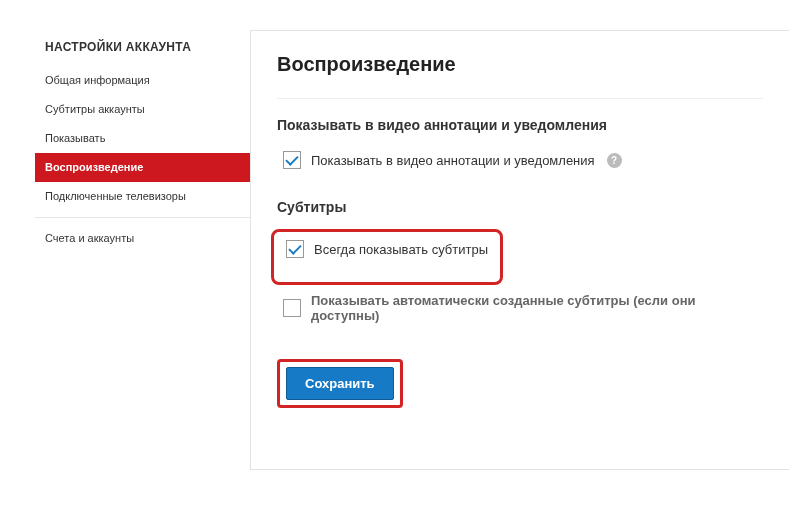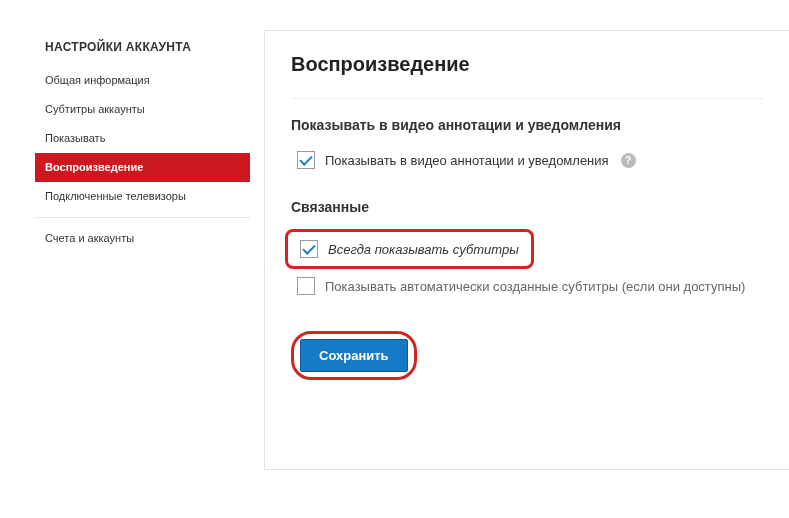--- a/index.html
+++ b/index.html
@@ -9,21 +9,20 @@
     }
     body {
       font-family: Arial, sans-serif;
       background: #fff;
       font-size: 13px;
       color: #222;
     }
     .page {
       display: flex;
       padding: 30px 0 0 35px;
-      gap: 14px;
     }
     .sidebar {
       width: 215px;
       padding-top: 6px;
     }
     .sidebar-header {
       font-size: 12px;
       font-weight: bold;
       color: #333;
       padding: 4px 10px 12px 10px;
@@ -118,21 +117,21 @@
     }
     .highlight {
       border: 3px solid #d22424;
       border-radius: 8px;
       display: inline-flex;
       padding: 4px 6px;
       margin-left: -6px;
     }
     .highlight-btn {
       border: 3px solid #d22424;
-      border-radius: 20px;
+      border-radius: 4px;
       display: inline-block;
       padding: 5px 6px;
       margin-top: 22px;
     }
     .save-button {
       background: #167ac6;
       color: #fff;
       border: 1px solid #0f5a94;
       padding: 8px 18px;
       font-size: 13px;
@@ -164,30 +163,30 @@
     <div class="hr"></div>
 
     <div class="section-title">Показывать в видео аннотации и уведомления</div>
     <div class="checkbox-row">
       <div class="checkbox checked"></div>
       <span class="checkbox-label">Показывать в видео аннотации и уведомления</span>
       <span class="help-icon">?</span>
     </div>
 
     <div class="section-gap"></div>
-    <div class="section-title">Связанные</div>
+    <div class="section-title">Субтитры</div>
 
     <div class="highlight">
-      <div class="checkbox-row" style="margin-bottom:0;font-style:italic;">
+      <div class="checkbox-row" style="margin-bottom:16px;">
         <div class="checkbox checked"></div>
         <span class="checkbox-label">Всегда показывать субтитры</span>
       </div>
     </div>
 
-    <div class="checkbox-row faded" style="margin-top:4px;">
+    <div class="checkbox-row faded" style="margin-top:4px;font-weight:bold;">
       <div class="checkbox"></div>
       <span class="checkbox-label">Показывать автоматически созданные субтитры (если они доступны)</span>
     </div>
 
     <div class="highlight-btn">
       <button class="save-button">Сохранить</button>
     </div>
   </div>
 </div>
 

